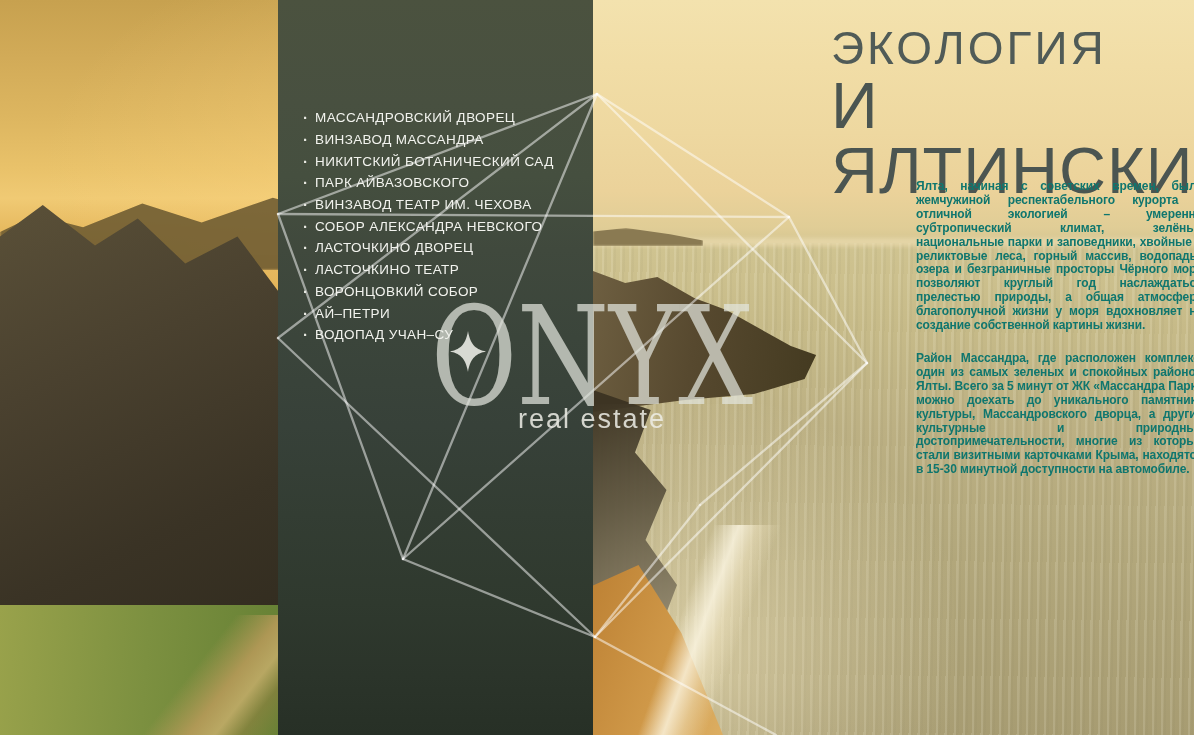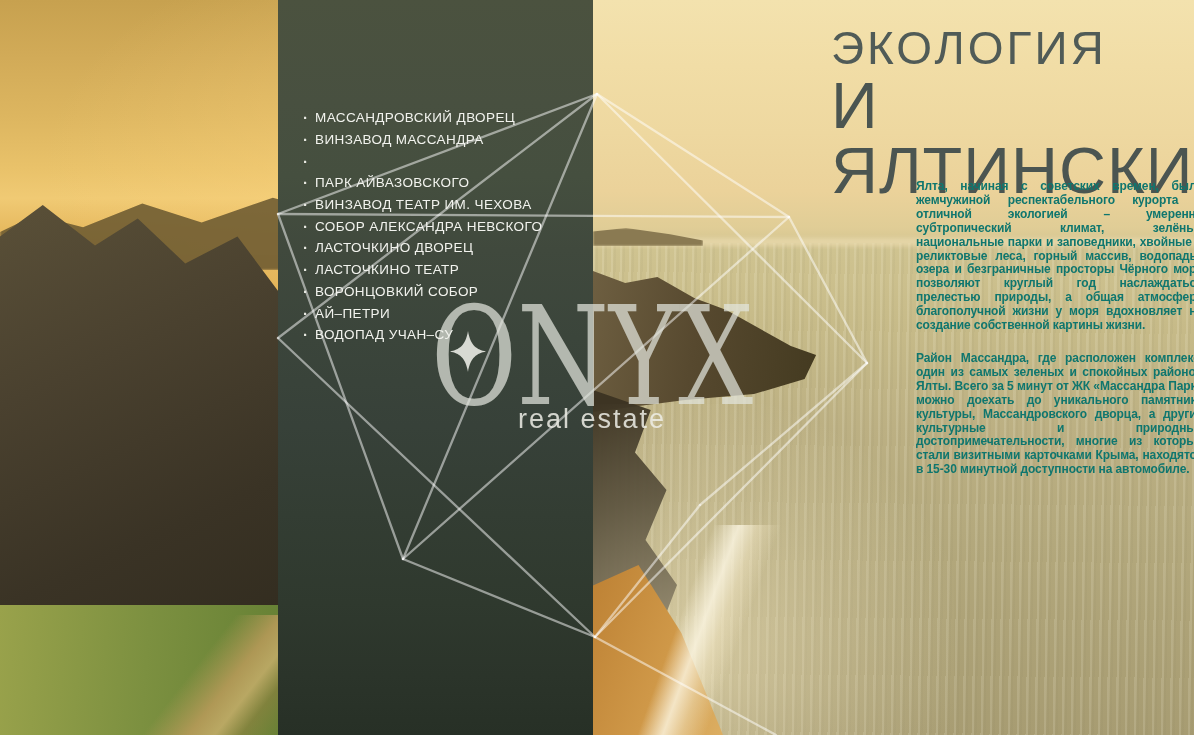--- a/index.html
+++ b/index.html
@@ -127,20 +127,21 @@
     <li>
         <span class="dot">·</span>
         <span>МАССАНДРОВСКИЙ ДВОРЕЦ</span>
       </li>
     <li>
         <span class="dot">·</span>
         <span>ВИНЗАВОД МАССАНДРА</span>
       </li>
     <li>
         <span class="dot">·</span>
+        <span>НИКИТСКИЙ БОТАНИЧЕСКИЙ САД</span>
       </li>
     <li>
         <span class="dot">·</span>
         <span>ПАРК АЙВАЗОВСКОГО</span>
       </li>
     <li>
         <span class="dot">·</span>
         <span>ВИНЗАВОД ТЕАТР ИМ. ЧЕХОВА</span>
       </li>
     <li>

